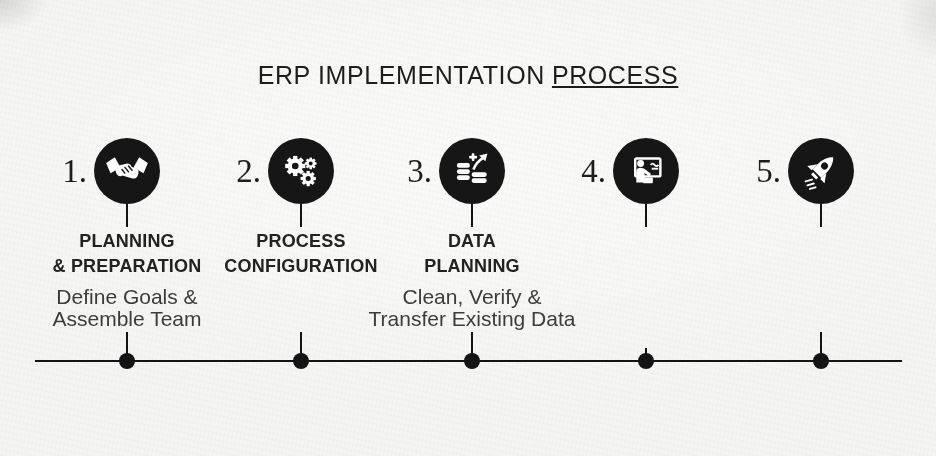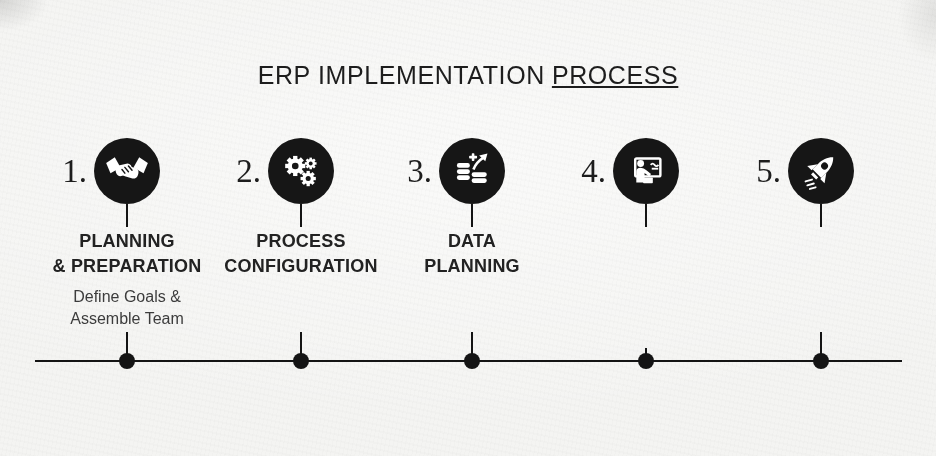--- a/index.html
+++ b/index.html
@@ -78,21 +78,21 @@
     font-size: 18px;
     line-height: 25px;
     font-weight: 700;
     letter-spacing: 0.2px;
     text-align: center;
     white-space: pre;
     color: #222222;
   }
   .step-sub {
     margin-top: 7px;
-    font-size: 16px;
+    font-size: 21px;
     line-height: 21.5px;
     text-align: center;
     white-space: pre;
     color: #3c3c3c;
   }
 
   .tl-line {
     position: absolute;
     left: 35px; top: 360px;
     width: 867px; height: 2px;
@@ -198,20 +198,22 @@
             <rect x="28" y="10.9" width="11" height="3.6" rx="1"></rect>
             <polygon points="53.5,7.5 42,10.5 50.5,18.5"></polygon>
           </g>
           <path d="M34 30 C36.5 23.5 41.5 17.5 48 13.5" stroke="#ffffff" stroke-width="3.6" fill="none"></path>
         </svg>
       </div>
     </div>
     <div class="connector"></div>
     <div class="step-title">DATA
 PLANNING</div>
+    <div class="step-sub">Clean, Verify &amp;
+Transfer Existing Data</div>
   </div>
 
   <div class="step step-4">
     <div class="badge">
       <span class="num">4.</span>
       <div class="circle">
         <svg viewBox="0 0 64 64" width="46" height="46">
           <rect x="17" y="14.5" width="35" height="25" rx="2" fill="none" stroke="#ffffff" stroke-width="3.4"></rect>
           <path d="M38.5 23.5 q2.7 -3.4 5.4 0 q2.7 3.4 5.4 0" fill="none" stroke="#ffffff" stroke-width="2.4"></path>
           <rect x="40" y="27.5" width="9" height="2.6" fill="#ffffff"></rect>

